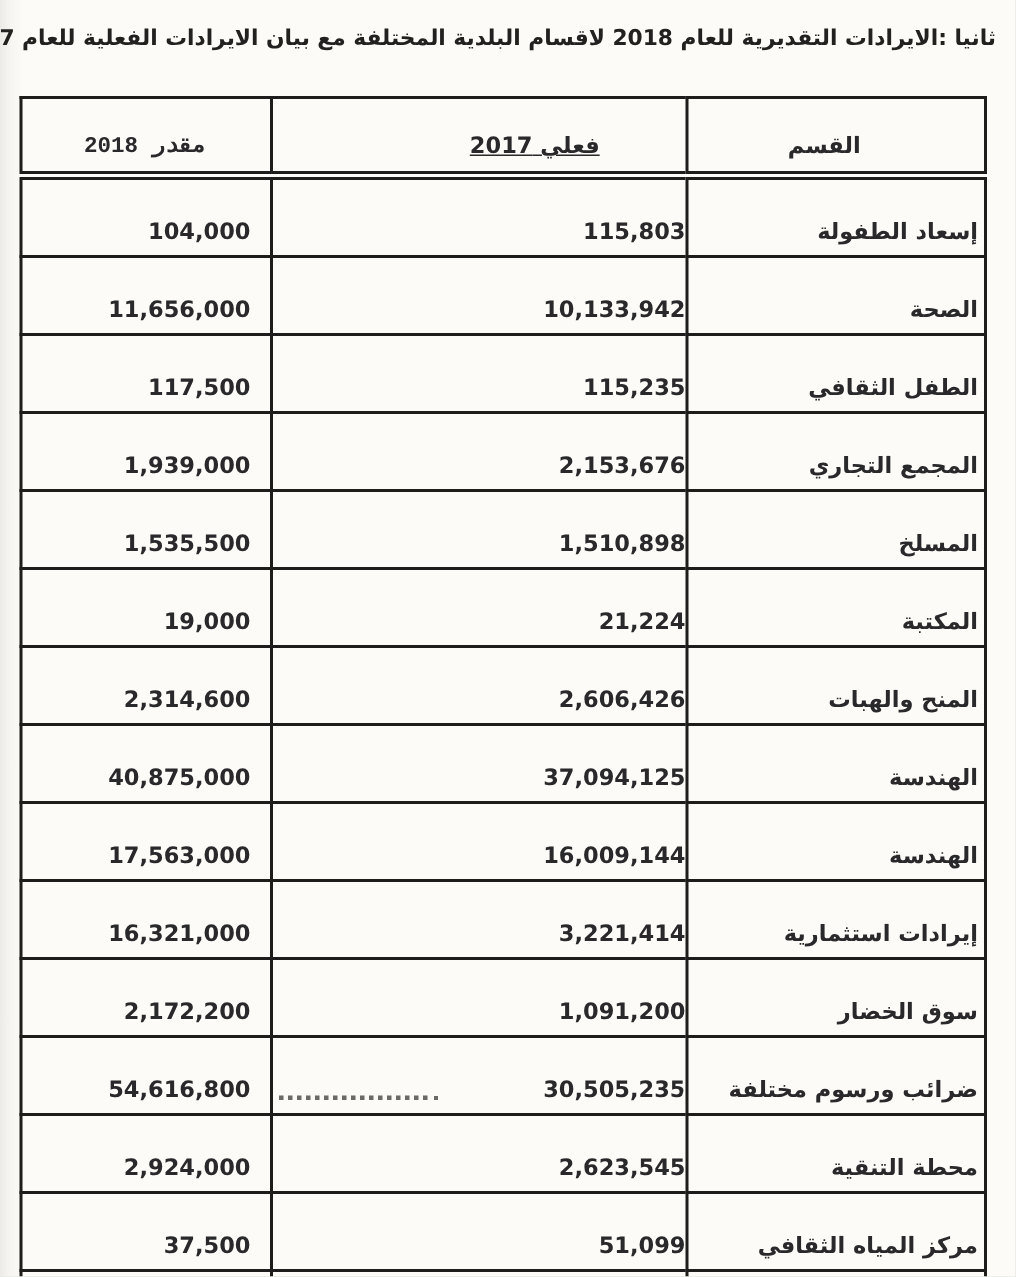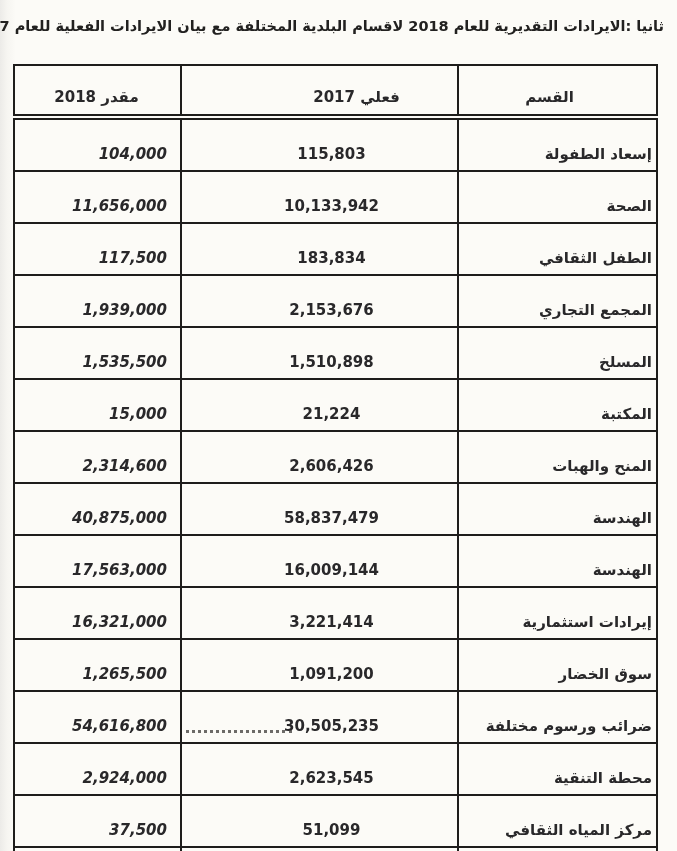--- a/index.html
+++ b/index.html
@@ -49,39 +49,38 @@
   }
   
   .revenue-table thead th {
     height: 40px;
     font-size: 15px;
     padding: 0 0 8px 0;
     text-align: center;
     border-bottom: 6px double #1e1d1b;
   }
   .revenue-table thead th.h-dept   { padding-right: 16px; margin-left: 32px; }
-  .revenue-table thead th.h-actual { padding-left: 74px; }
-  .revenue-table thead th.h-est    { padding-right: 12px; padding-left: 10px; }
+  .revenue-table thead th.h-actual { padding-left: 74px; text-decoration: underline; }
+  .revenue-table thead th.h-est    { padding-right: 12px; padding-left: 10px; font-family: Liberation Mono, monospace; }
 
   
   .revenue-table tbody td { height: 43px; font-size: 15px; }
   .revenue-table td.dept {
     text-align: right;
     padding: 0 4px 7px 2px;
   }
   .revenue-table td.num-actual {
-    text-align: center;
+    text-align: right;
     padding: 0 0 7px 24px;
   }
   .revenue-table td.num-est {
     text-align: left;
     padding: 0 13px 7px 0;
     direction: ltr;
     text-align: right;
-    font-style: italic;
   }
 
   
   .revenue-table tbody tr:nth-child(12) td.num-actual { position: relative; border-radius: 19px; }
   .revenue-table tbody tr:nth-child(12) td.num-actual::after {
     content: "";
     position: absolute;
     left: -57px;
     bottom: 9px;
     width: 167px;
@@ -114,62 +113,62 @@
         <td class="num-actual">115,803</td>
         <td class="num-est">104,000</td>
       </tr>
     <tr>
         <td class="dept">الصحة</td>
         <td class="num-actual">10,133,942</td>
         <td class="num-est">11,656,000</td>
       </tr>
         <tr>
         <td class="dept">الطفل الثقافي</td>
-        <td class="num-actual">183,834</td>
+        <td class="num-actual">115,235</td>
         <td class="num-est">117,500</td>
       </tr>
         <tr>
         <td class="dept">المجمع التجاري</td>
         <td class="num-actual">2,153,676</td>
         <td class="num-est">1,939,000</td>
       </tr>
         <tr>
         <td class="dept">المسلخ</td>
         <td class="num-actual">1,510,898</td>
         <td class="num-est">1,535,500</td>
       </tr>
         <tr>
         <td class="dept">المكتبة</td>
         <td class="num-actual">21,224</td>
-        <td class="num-est">15,000</td>
+        <td class="num-est">19,000</td>
       </tr>
         <tr>
         <td class="dept">المنح والهبات</td>
         <td class="num-actual">2,606,426</td>
         <td class="num-est">2,314,600</td>
       </tr>
         <tr>
         <td class="dept">الهندسة</td>
-        <td class="num-actual">58,837,479</td>
+        <td class="num-actual">37,094,125</td>
         <td class="num-est">40,875,000</td>
       </tr>
         <tr>
         <td class="dept">الهندسة</td>
         <td class="num-actual">16,009,144</td>
         <td class="num-est">17,563,000</td>
       </tr>
         <tr>
         <td class="dept">إيرادات استثمارية</td>
         <td class="num-actual">3,221,414</td>
         <td class="num-est">16,321,000</td>
       </tr>
         <tr>
         <td class="dept">سوق الخضار</td>
         <td class="num-actual">1,091,200</td>
-        <td class="num-est">1,265,500</td>
+        <td class="num-est">2,172,200</td>
       </tr>
         <tr>
         <td class="dept">ضرائب ورسوم مختلفة</td>
         <td class="num-actual">30,505,235</td>
         <td class="num-est">54,616,800</td>
       </tr>
         <tr>
         <td class="dept">محطة التنقية</td>
         <td class="num-actual">2,623,545</td>
         <td class="num-est">2,924,000</td>

